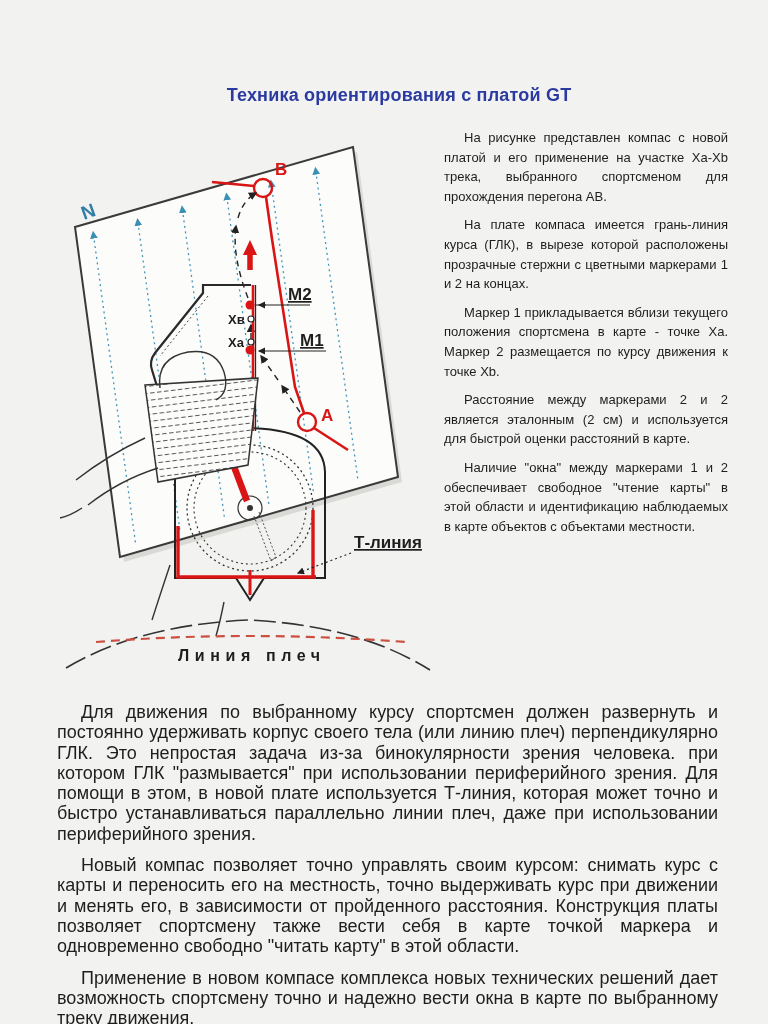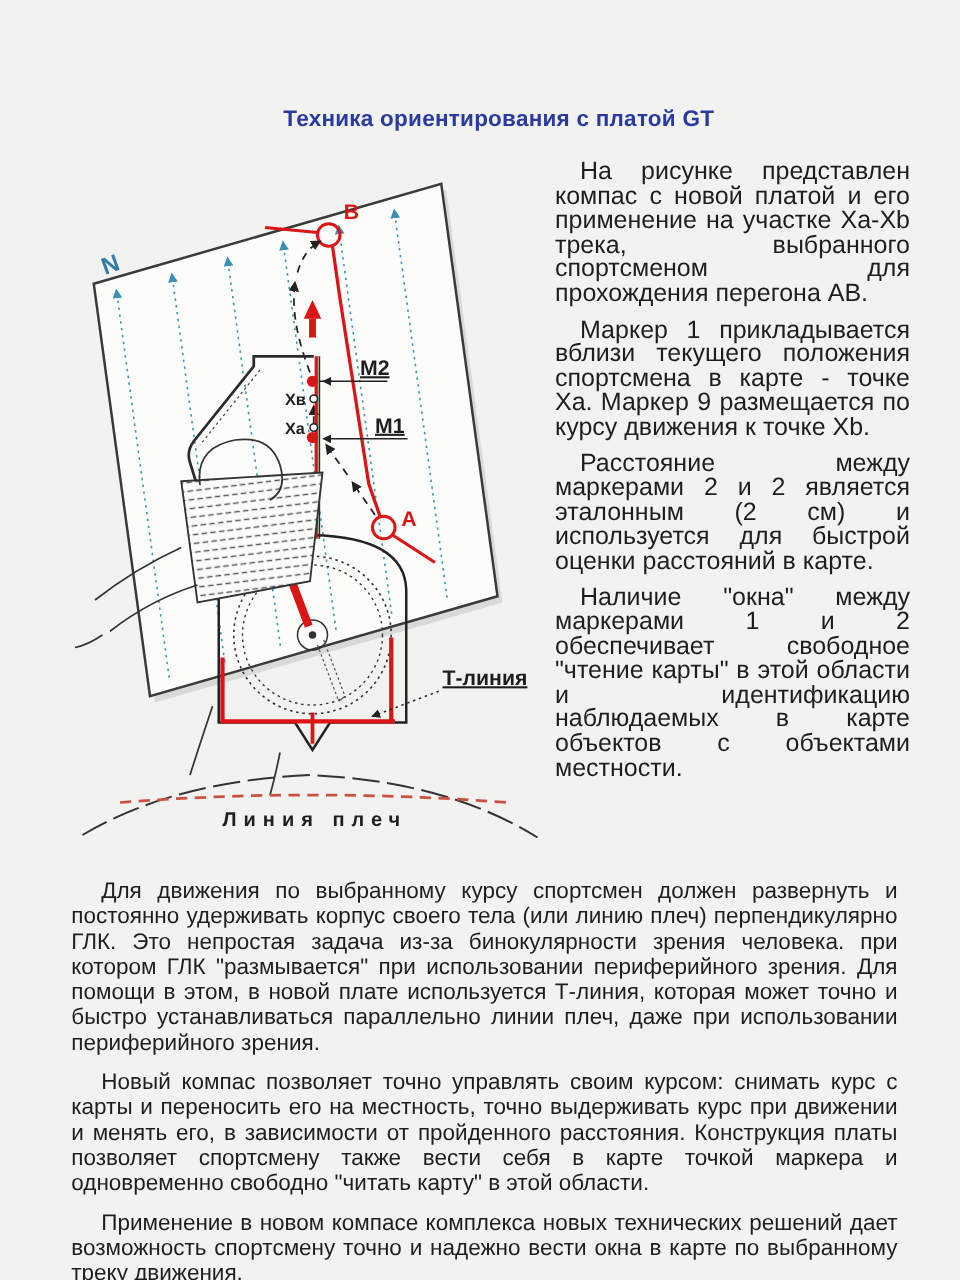--- a/index.html
+++ b/index.html
@@ -13,21 +13,21 @@
   }
   .page-title{
     position:absolute;top:70px;left:0;width:768px;
     text-align:center;
     font-size:18px;font-weight:bold;
     color:#2b3aa0;
     margin:15px;letter-spacing:0.2px;
   }
   .right-col{
     position:absolute;left:444px;top:128px;width:284px;
-    font-size:20px;line-height:19.6px;
+    font-size:13px;line-height:19.6px;
     text-align:justify;
   }
   .right-col p{margin:0 0 9px 0;text-indent:20px;}
   .bottom-text{
     position:absolute;left:57px;top:702px;width:661px;
     font-size:18px;line-height:20.3px;
     text-align:justify;
   }
   .bottom-text p{margin:0 0 11px 0;text-indent:24px;}
   .diagram{position:absolute;left:48px;top:120px;}
@@ -164,21 +164,22 @@
   <text class="svg-label lbl-red" x="273" y="301">A</text>
   <text class="svg-label lbl-black underlined" x="240" y="180">M2</text>
   <text class="svg-label lbl-black underlined" x="252" y="226">M1</text>
   <text class="svg-label lbl-small" x="180" y="204">Xв</text>
   <text class="svg-label lbl-small" x="180" y="227">Xa</text>
   <text class="svg-label lbl-black underlined" x="306" y="428">Т-линия</text>
 </svg>
 
 <div class="right-col">
   <p>На рисунке представлен компас с новой платой и его применение на участке Xa-Xb трека, выбранного спортсменом для прохождения перегона AB.</p>
-  <p>Маркер 1 прикладывается вблизи текущего положения спортсмена в карте - точке Xa. Маркер 9 размещается по курсу движения к точке Xb.</p>
+  <p>На плате компаса имеется грань-линия курса (ГЛК), в вырезе которой расположены прозрачные стержни с цветными маркерами 1 и 2 на концах.</p>
+  <p>Маркер 1 прикладывается вблизи текущего положения спортсмена в карте - точке Xa. Маркер 2 размещается по курсу движения к точке Xb.</p>
   <p>Расстояние между маркерами 2 и 2 является эталонным (2 см) и используется для быстрой оценки расстояний в карте.</p>
   <p>Наличие "окна" между маркерами 1 и 2 обеспечивает свободное "чтение карты" в этой области и идентификацию наблюдаемых в карте объектов с объектами местности.</p>
 </div>
 
 <div class="bottom-text">
   <p>Для движения по выбранному курсу  спортсмен должен развернуть и постоянно удерживать корпус своего тела (или линию плеч) перпендикулярно ГЛК. Это непростая задача из-за бинокулярности зрения человека. при котором ГЛК "размывается" при использовании периферийного зрения. Для помощи в этом, в новой плате используется Т-линия, которая может точно и быстро устанавливаться параллельно линии плеч, даже при использовании периферийного зрения.</p>
   <p>Новый компас позволяет точно управлять своим курсом: снимать курс с карты и переносить его на местность, точно выдерживать курс при движении и менять его, в зависимости от пройденного расстояния. Конструкция платы позволяет спортсмену также вести себя в карте точкой маркера и одновременно свободно "читать карту" в этой области.</p>
   <p>Применение в новом компасе комплекса новых технических решений дает возможность спортсмену точно и надежно вести окна в карте по выбранному треку движения.</p>
 </div>
 

